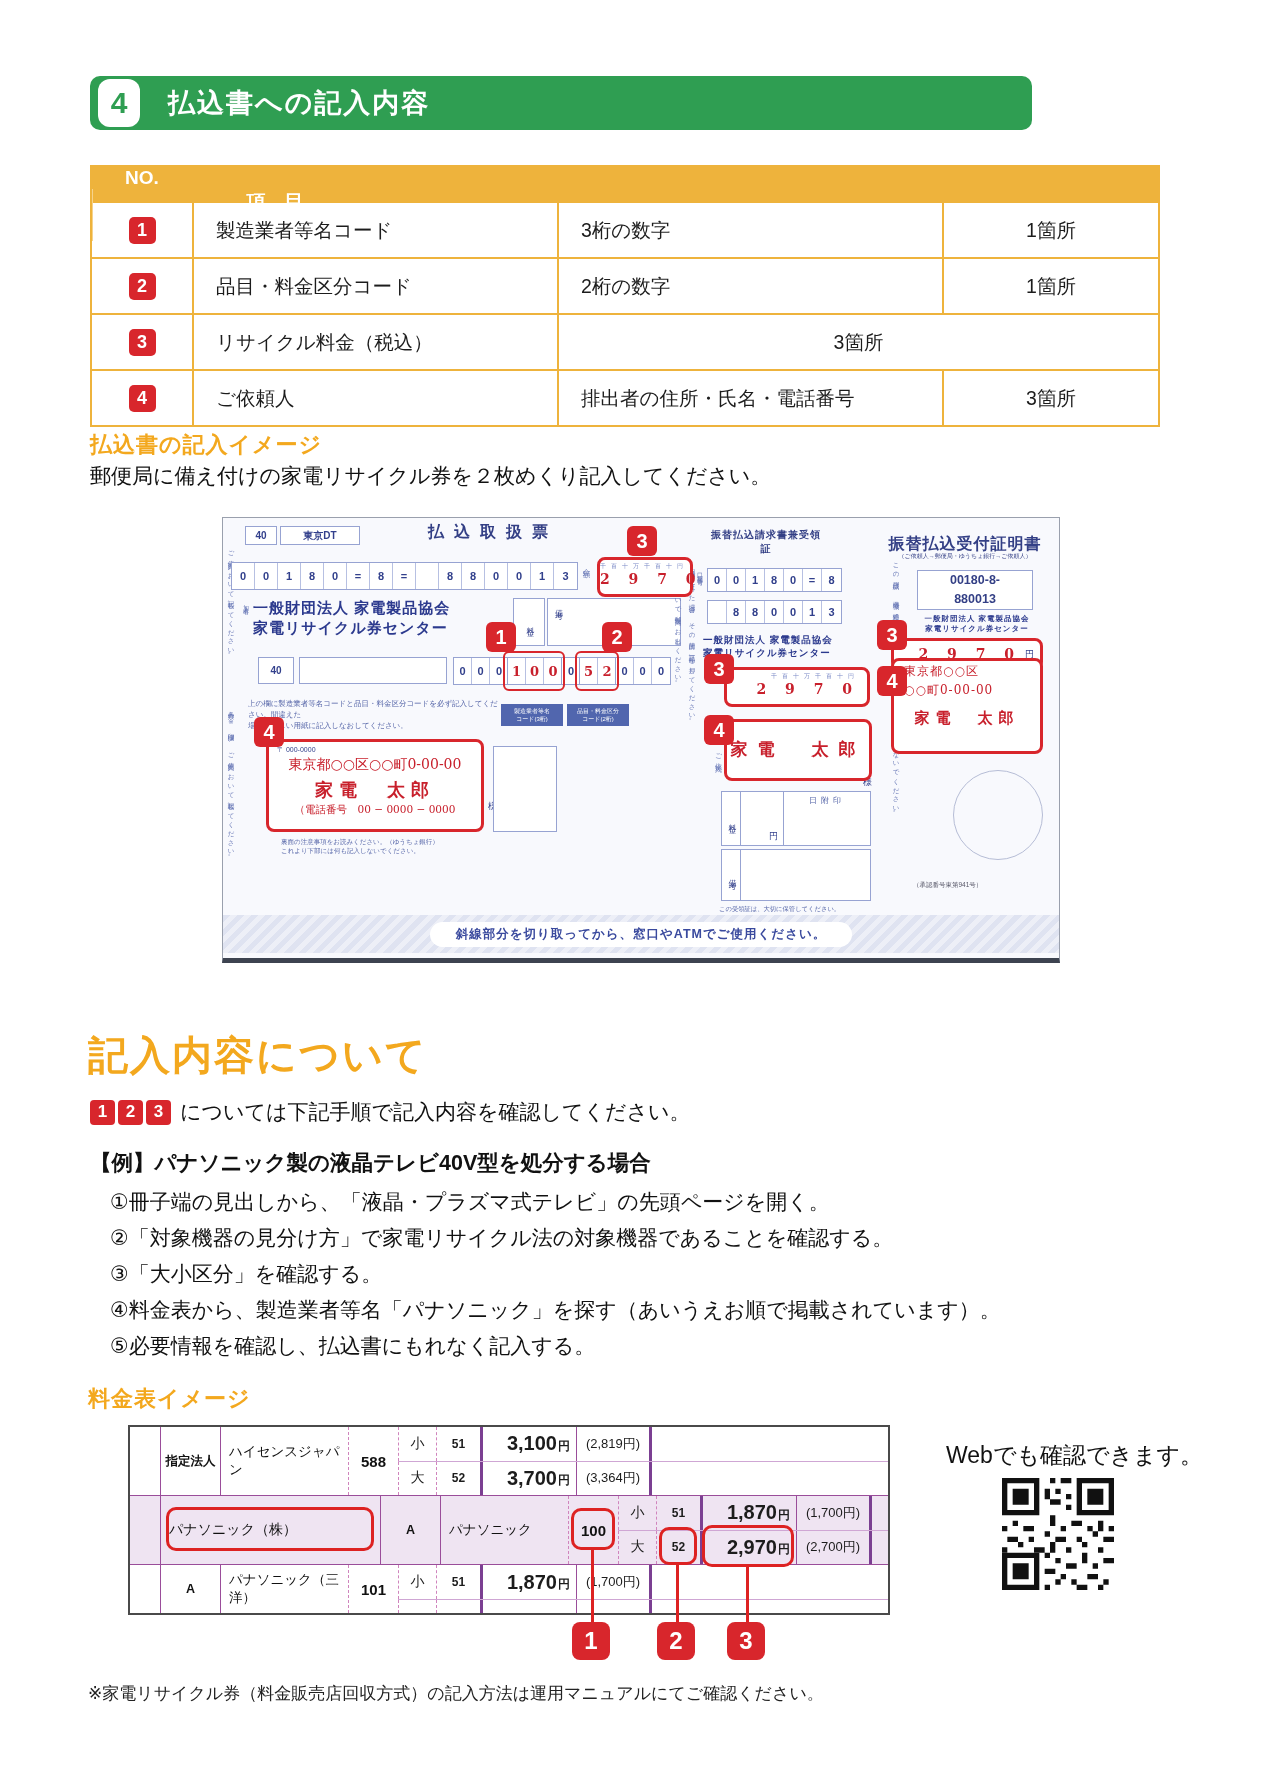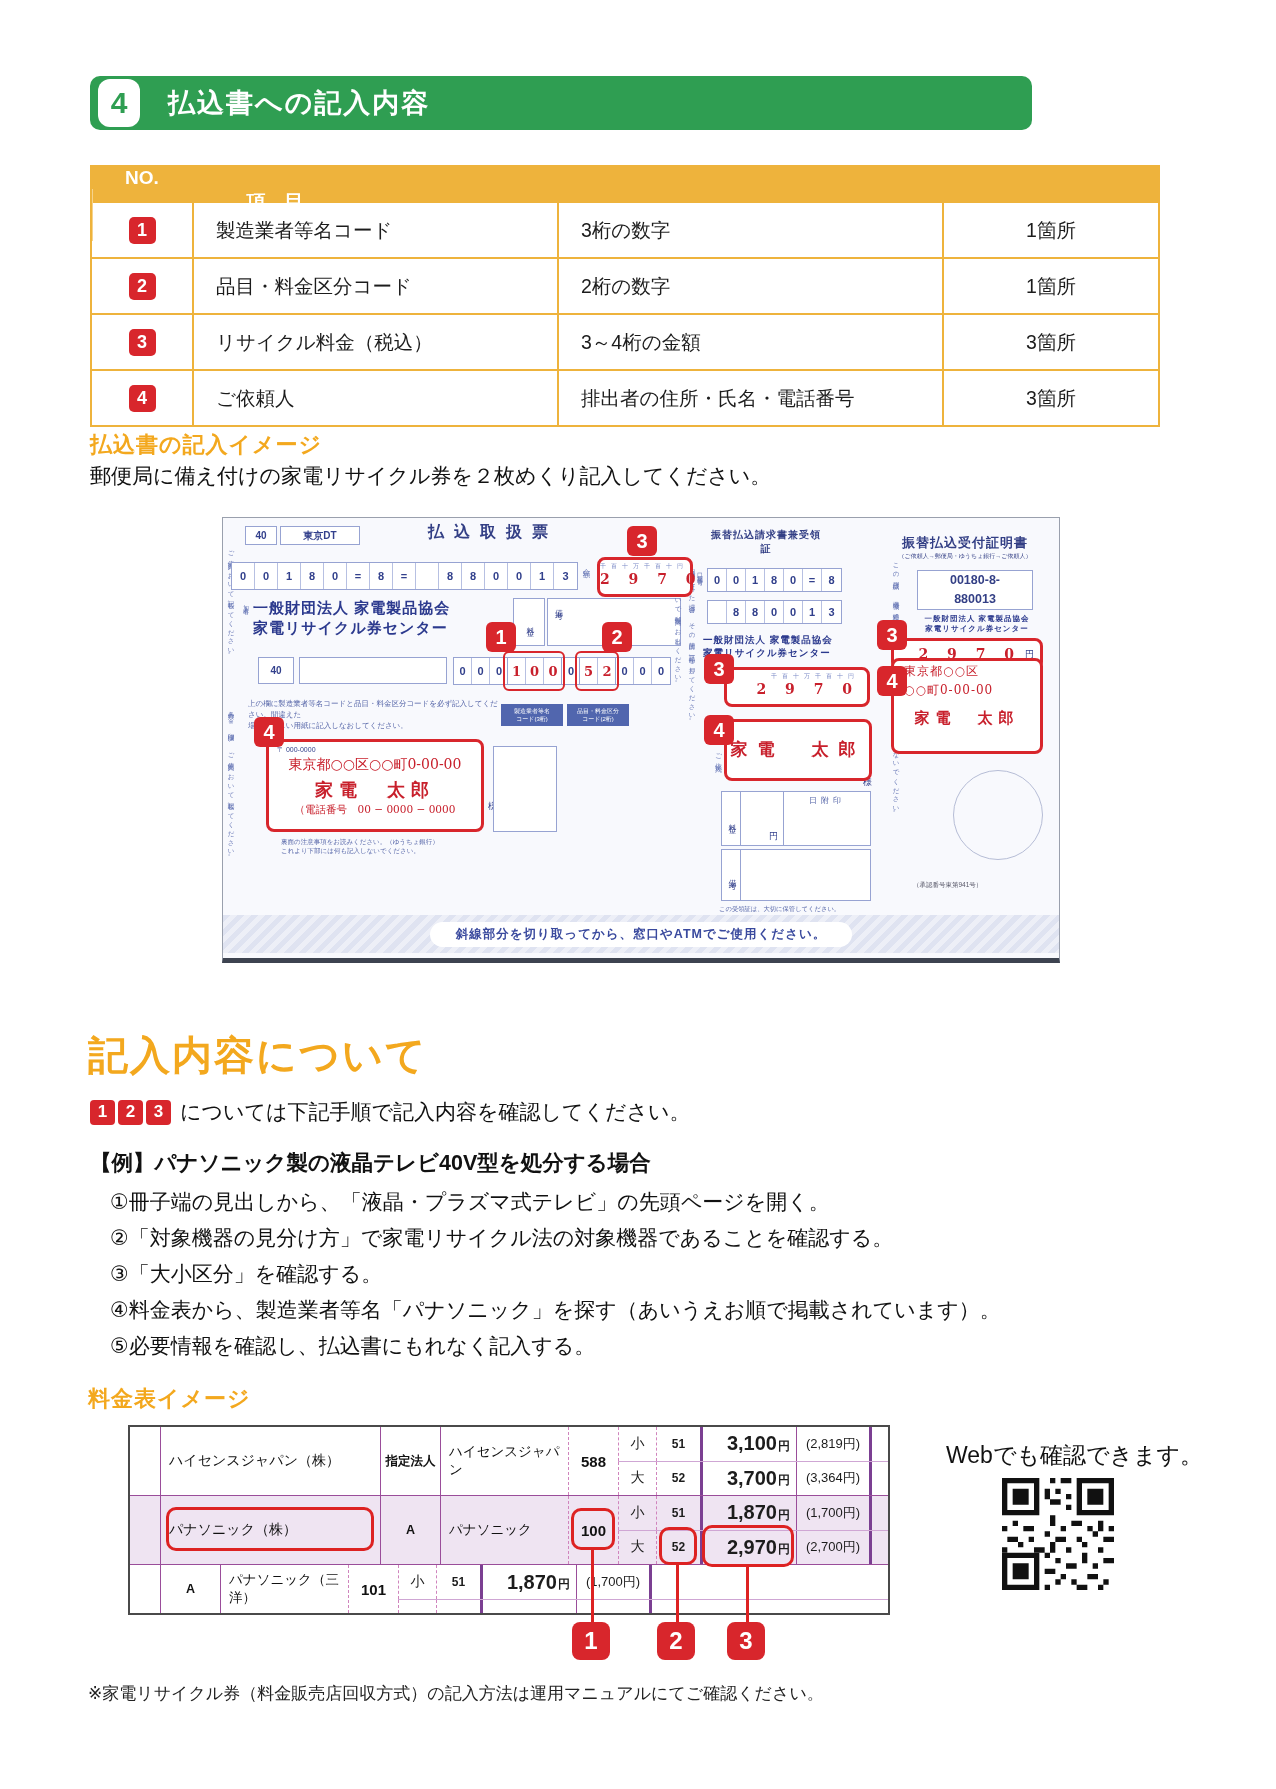--- a/index.html
+++ b/index.html
@@ -153,21 +153,20 @@
       </div>
     <div class="mt-c c1">品目・料金区分コード</div>
     <div class="mt-c c2">2桁の数字</div>
     <div class="mt-c c3">1箇所</div>
   </div>
   <div class="mt-row">
     <div class="mt-c c0">
         <span class="rbadge">3</span>
       </div>
     <div class="mt-c c1">リサイクル料金（税込）</div>
-    <div class="mt-c c2">3～4桁の金額</div>
     <div class="mt-c c3">3箇所</div>
   </div>
   <div class="mt-row">
     <div class="mt-c c0">
         <span class="rbadge">4</span>
       </div>
     <div class="mt-c c1">ご依頼人</div>
     <div class="mt-c c2">排出者の住所・氏名・電話番号</div>
     <div class="mt-c c3">3箇所</div>
   </div>
@@ -323,21 +322,21 @@
   </div>
   <div class="lbox" style="left:498px;top:331px;width:150px;height:52px;">
     <div class="feelabel">
         <span class="vt2">備考</span>
       </div>
   </div>
   <div class="snote" style="left:496px;top:386px;width:160px;font-size:6.3px;">この受領証は、大切に保管してください。</div>
 
   <span class="vt" style="left:668px;top:40px;height:330px;">この用紙は、機械で処理しますので、汚したり、折り曲げたりしないでください。</span>
 
-  <div class="slip-title2" style="left:662px;top:16px;width:160px;font-size:13px;">振替払込受付証明書</div>
+  <div class="slip-title2" style="left:662px;top:16px;width:160px;font-size:16px;">振替払込受付証明書</div>
   <div class="subt" style="left:658px;top:34px;width:168px;">（ご依頼人→郵便局・ゆうちょ銀行→ご依頼人）</div>
   <div class="acctbox" style="left:694px;top:52px;width:116px;height:40px;">
     <div>00180-8-</div>
     <div>880013</div>
   </div>
   <div class="payee sm3" style="left:690px;top:96px;width:128px;">
     <div>一般財団法人 家電製品協会</div>
     <div>家電リサイクル券センター</div>
   </div>
   <div class="sbadge" style="left:654px;top:102px;">3</div>
@@ -373,21 +372,20 @@
 <div class="step" style="left:110px;top:1224px;">②「対象機器の見分け方」で家電リサイクル法の対象機器であることを確認する。</div>
 <div class="step" style="left:110px;top:1260px;">③「大小区分」を確認する。</div>
 <div class="step" style="left:110px;top:1296px;">④料金表から、製造業者等名「パナソニック」を探す（あいうえお順で掲載されています）。</div>
 <div class="step" style="left:110px;top:1332px;">⑤必要情報を確認し、払込書にもれなく記入する。</div>
 
 <div class="oheading" style="left:88px;top:1384px;">料金表イメージ</div>
 
 <div id="ftable">
   <div class="fg">
     <div class="fc n"></div>
-    <div class="fc maker">ハイセンスジャパン（株）</div>
     <div class="fc houjin">指定法人</div>
     <div class="fc short">ハイセンスジャパン</div>
     <div class="fc code">588</div>
     <div class="fsub">
       <div class="fr">
         <div class="f2 size">小</div>
         <div class="f2 kubun">51</div>
         <div class="f2 fee">
             <b>3,100</b>
             <span class="fy">円</span>

